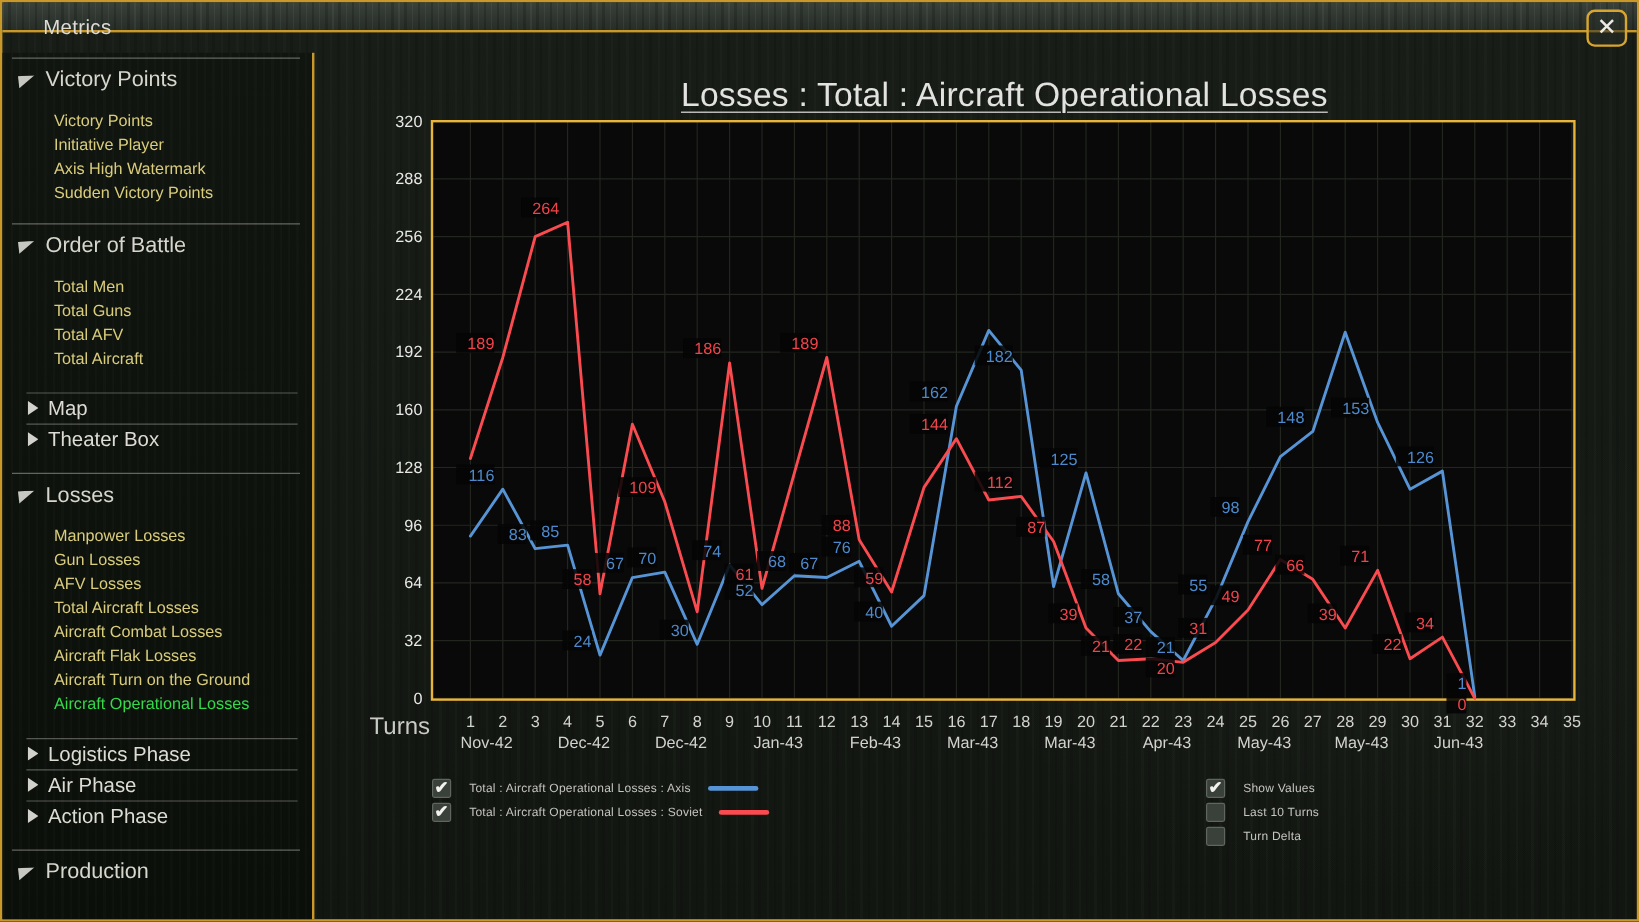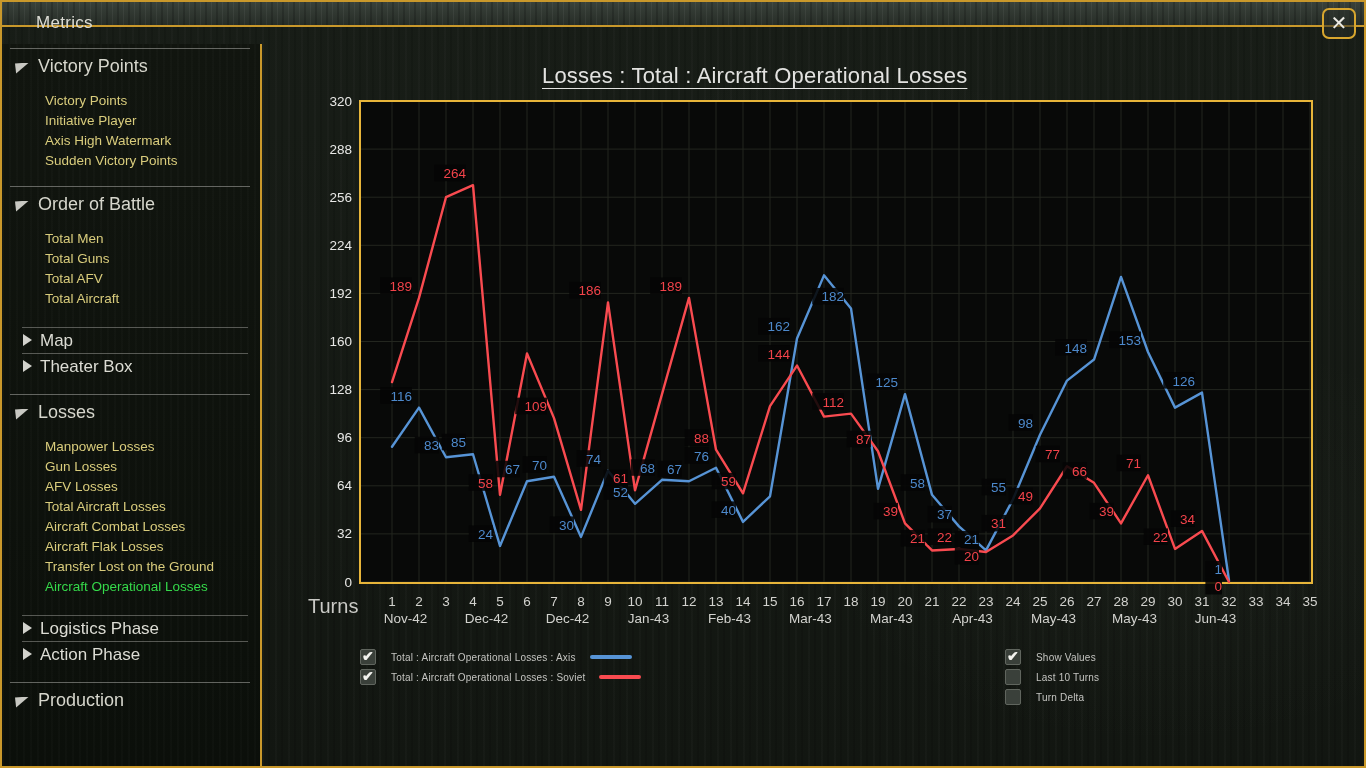--- a/index.html
+++ b/index.html
@@ -67,21 +67,21 @@
     border-top:1px solid rgba(160,160,155,.5);
     padding:3px 0 2px 18px; font-size:17px; color:#dcdcd4; cursor:pointer;
   }
   .tri-col{
     position:absolute; left:1px; top:6px; width:9px; height:12px; background:#d2d2cc;
     clip-path:polygon(0 0, 100% 50%, 0 100%);
   }
   
   .chart-title{
     position:absolute; left:540px; top:61px; width:590px;
-    font-size:22px; color:#e2e2e0;
+    text-align:center; font-size:28px; color:#e2e2e0;
     text-decoration:underline; text-underline-offset:5px;
     text-decoration-thickness:1px; letter-spacing:.2px;
   }
   #chart{ position:absolute; left:300px; top:90px; }
   .turns-label{
     position:absolute; left:306px; top:593px;
     font-size:20px; color:#c9c9c5;
   }
   
   .legend{ position:absolute; left:358px; top:645px; }
@@ -143,25 +143,26 @@
         <span class="tri-exp"></span>
         <span>Losses</span>
       </div>
       <div class="sec-items">
         <div class="sec-item">Manpower Losses</div>
         <div class="sec-item">Gun Losses</div>
         <div class="sec-item">AFV Losses</div>
         <div class="sec-item">Total Aircraft Losses</div>
         <div class="sec-item">Aircraft Combat Losses</div>
         <div class="sec-item">Aircraft Flak Losses</div>
-        <div class="sec-item">Transfer Lost on the Ground</div>
+        <div class="sec-item">Aircraft Turn on the Ground</div>
         <div class="sec-item selected">Aircraft Operational Losses</div>
       </div>
       <div class="collapsed-block">
         <div class="collapsed-row"><span class="tri-col"></span><span>Logistics Phase</span></div>
+        <div class="collapsed-row"><span class="tri-col"></span><span>Air Phase</span></div>
         <div class="collapsed-row"><span class="tri-col"></span><span>Action Phase</span></div>
       </div>
       <div class="sec-sep"></div>
       <div class="sec-header">
         <span class="tri-exp"></span>
         <span>Production</span>
       </div>
     </div>
 
   <div class="chart-title">Losses : Total : Aircraft Operational Losses</div>

